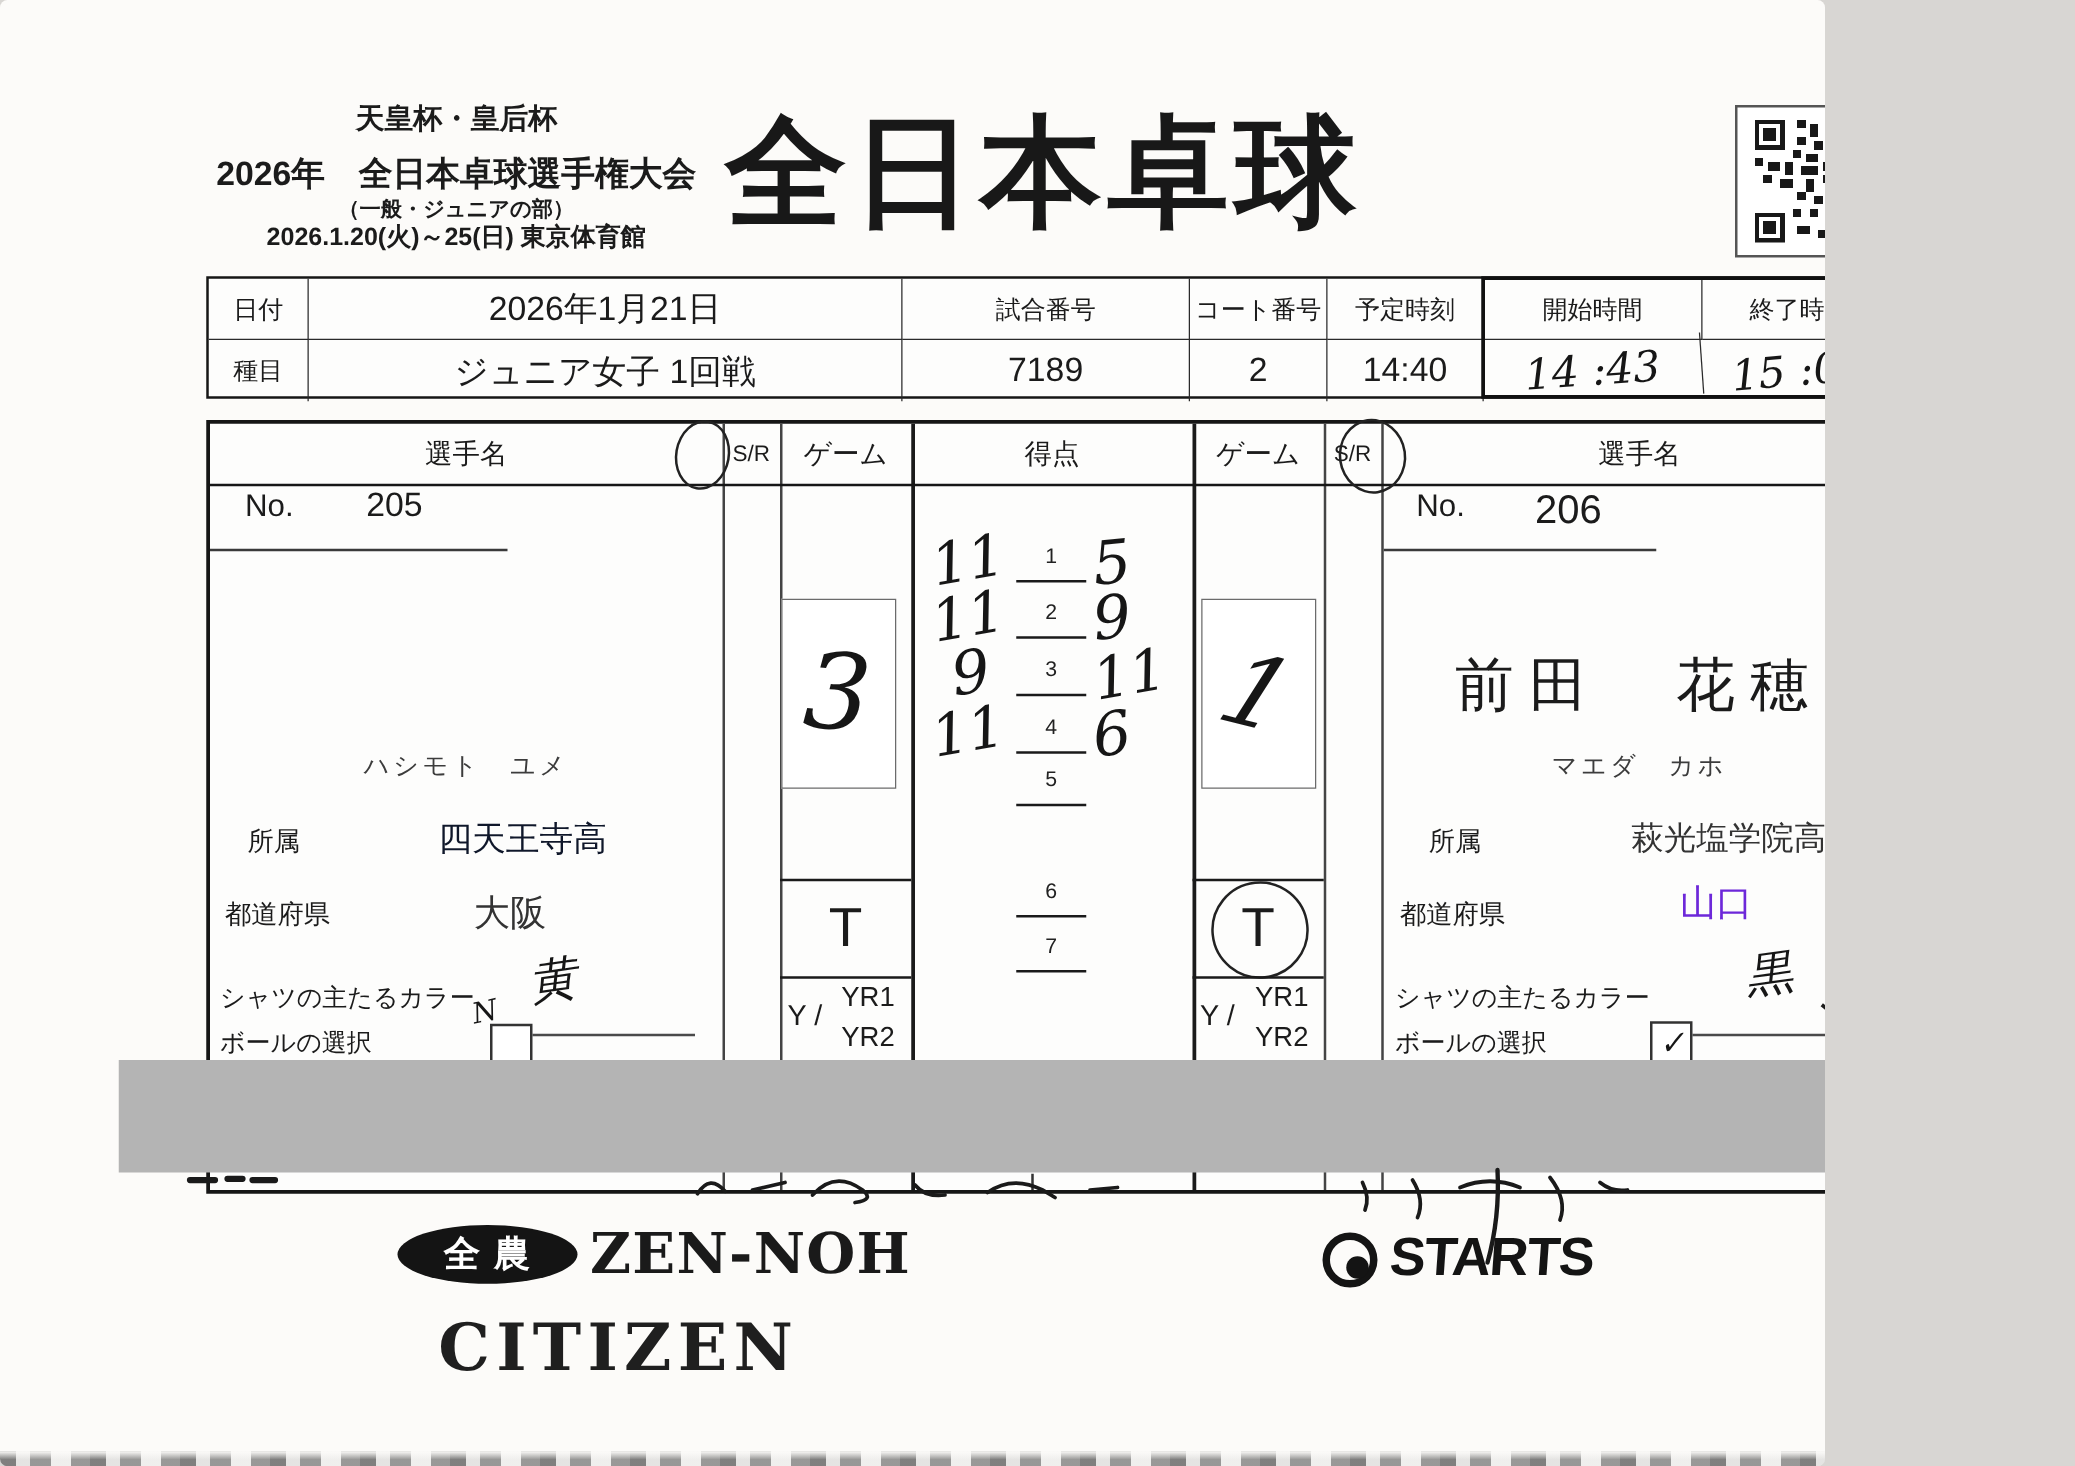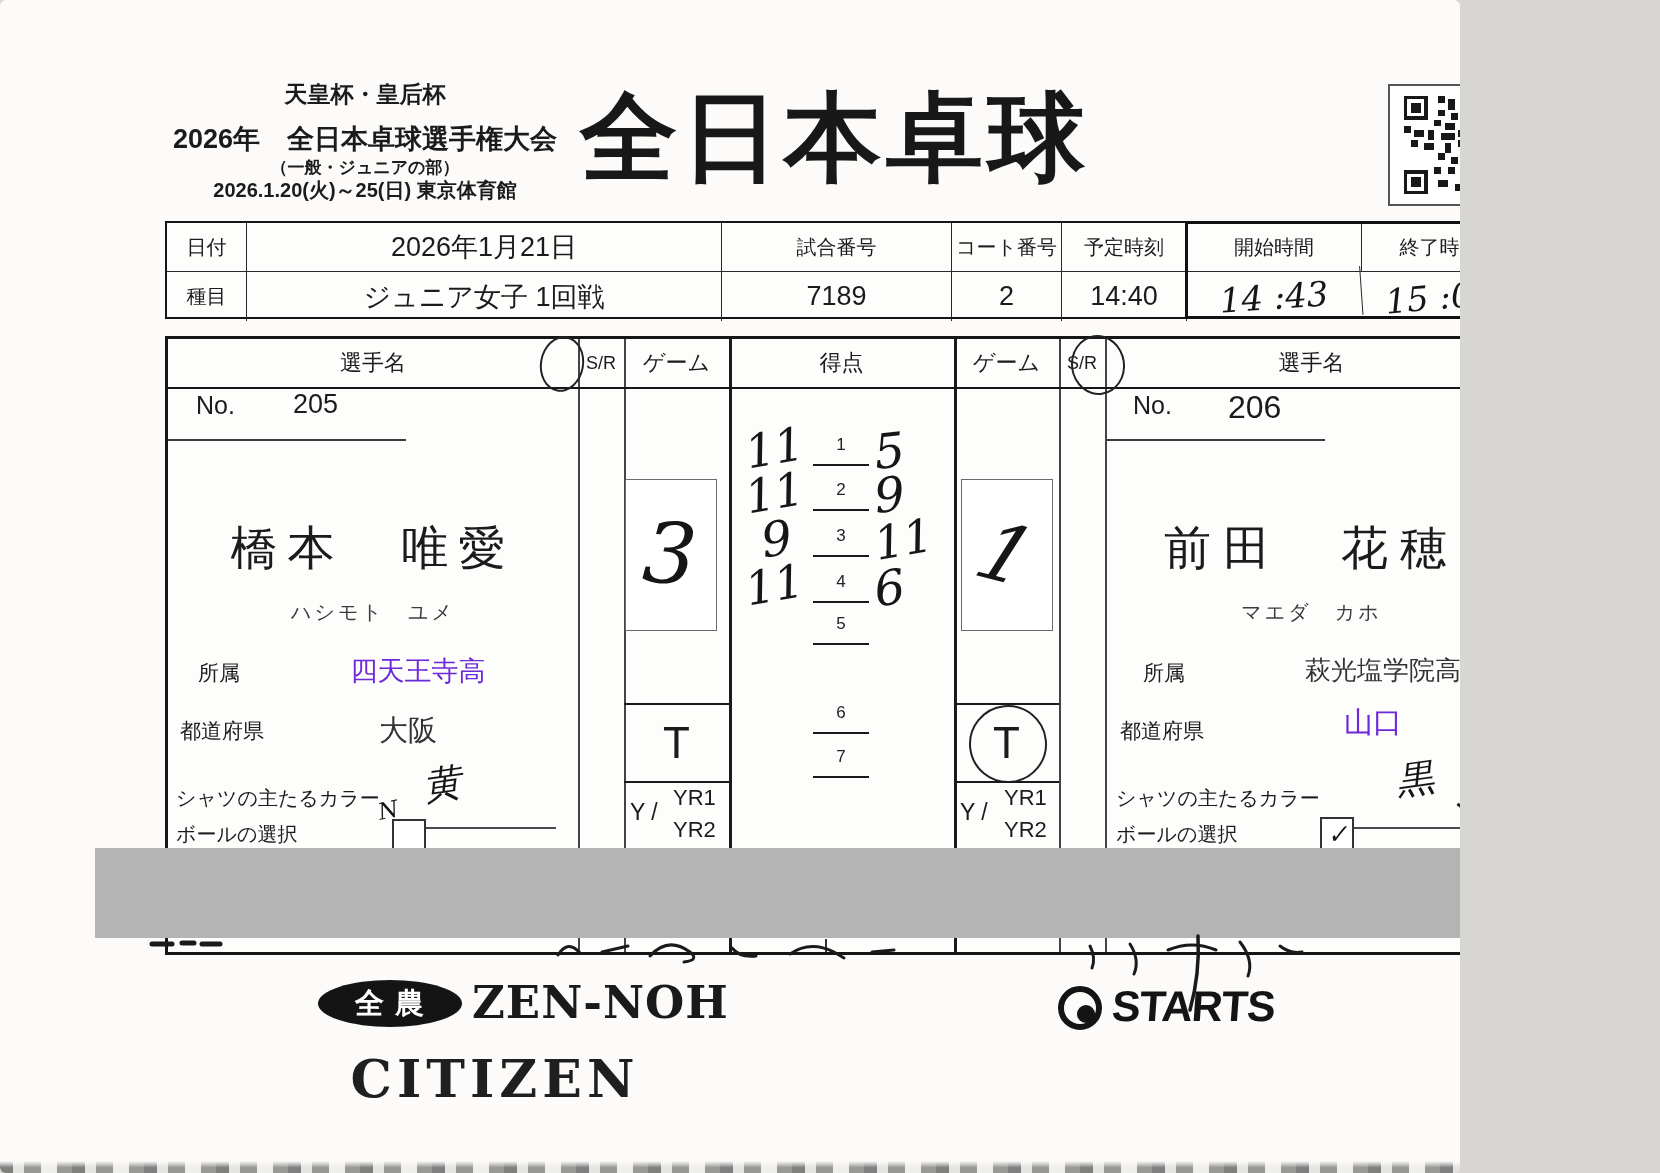--- a/index.html
+++ b/index.html
@@ -147,24 +147,23 @@
       <div class="abs c" style="left:786px;top:0;width:105px;height:48px;font-size:22px;">ゲーム</div>
       <div class="abs c" style="left:891px;top:0;width:46px;height:48px;font-size:18px;">S/R</div>
       <div class="abs c" style="left:937px;top:0;width:413px;height:48px;font-size:22px;">選手名</div>
       <div class="circ" style="left:372px;top:-3px;width:40px;height:52px;transform:rotate(10deg);"></div>
       <div class="circ" style="left:903px;top:-4px;width:50px;height:56px;transform:rotate(-8deg);"></div>
     </div>
 
     <div class="abs" style="left:28px;top:52px;font-size:25px;">No.</div>
     <div class="abs" style="left:125px;top:50px;font-size:27px;">205</div>
     <div class="hline" style="left:0;top:100px;width:238px;height:2px;background:#3a3a3a;"></div>
-    <div class="abs ser" style="left:0;top:178px;width:410px;text-align:center;font-size:47px;letter-spacing:10px;">橋本　唯愛</div>
     <div class="abs ser" style="left:0;top:260px;width:410px;text-align:center;font-size:20px;letter-spacing:3px;color:#3c3c3c;">ハシモト　ユメ</div>
     <div class="abs" style="left:30px;top:320px;font-size:21px;">所属</div>
-    <div class="abs ser" style="left:100px;top:314px;width:300px;text-align:center;font-size:27px;color:#6d28d9;">四天王寺高</div>
+    <div class="abs ser" style="left:100px;top:314px;width:300px;text-align:center;font-size:27px;color:#0f172a;">四天王寺高</div>
     <div class="abs" style="left:12px;top:378px;font-size:21px;">都道府県</div>
     <div class="abs ser" style="left:180px;top:372px;width:120px;text-align:center;font-size:29px;color:#333;">大阪</div>
     <div class="abs" style="left:8px;top:446px;font-size:20px;">シャツの主たるカラー</div>
     <div class="uln" style="left:228px;top:488px;width:160px;"></div>
     <div class="abs hand" style="left:255px;top:420px;font-size:38px;transform:rotate(-8deg);">黄</div>
     <div class="abs" style="left:8px;top:482px;font-size:20px;">ボールの選択</div>
     <div class="abs hand" style="left:210px;top:458px;font-size:23px;transform:rotate(-12deg);">N</div>
     <div class="cbx" style="left:224px;top:480px;"></div>
 
     <div class="gbox" style="left:457px;top:140px;width:90px;height:150px;"></div>

